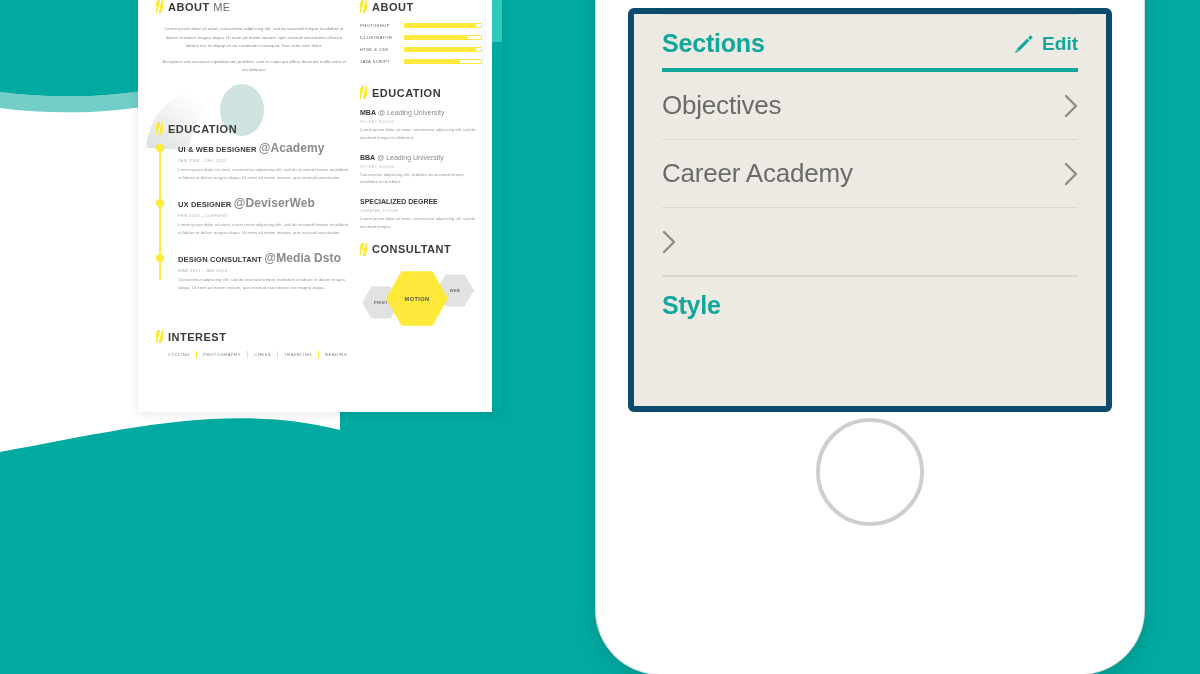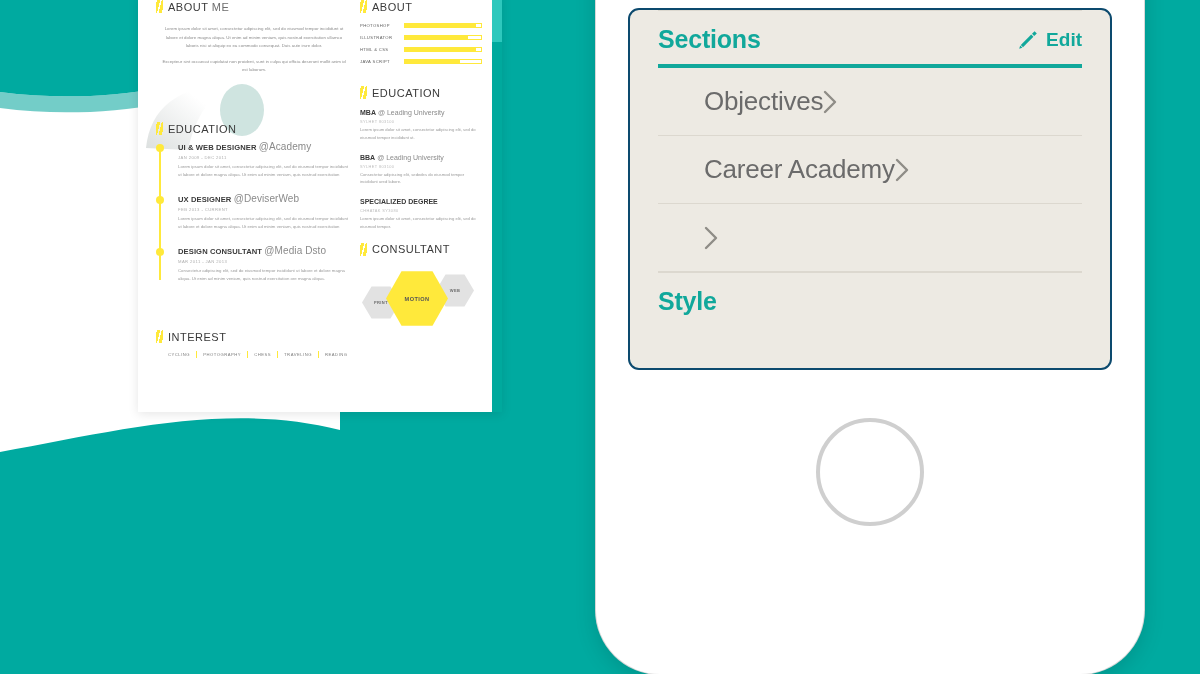--- a/index.html
+++ b/index.html
@@ -37,21 +37,21 @@
   
   .sec-head{ display:flex; align-items:center; gap:5px; margin-bottom:6px; }
   .slash{
     width:7px; height:13px; flex:none;
     background:
       linear-gradient(105deg, transparent 0 10%, #ffe93b 10% 42%, transparent 42% 56%, #ffe93b 56% 88%, transparent 88%);
   }
   .sec-title{
     font-size:11px; letter-spacing:.5px; color:#3a3a3a; white-space:nowrap;
   }
-  .sec-title b{ font-weight:normal; }
+  .sec-title b{ font-weight:bold; }
   .sec-title span{ font-weight:normal; color:#6d6d6d; }
 
   .about-text{
     font-size:4.4px; line-height:1.95; color:#8d8d8d; text-align:center;
     margin:12px 0 0 0; padding:0 6px;
   }
   .about-text p{ margin-bottom:7px; }
 
   
   .curl{ position:absolute; left:6px; top:86px; width:150px; height:72px; pointer-events:none; }
@@ -61,21 +61,21 @@
   .timeline-line{
     position:absolute; left:3px; top:24px; width:2px; height:134px; background:#ffe93b;
   }
   .exp-item{ position:relative; padding-left:22px; margin-bottom:14px; }
   .dot{
     position:absolute; left:0; top:3px; width:8px; height:8px; border-radius:50%;
     background:#ffe93b;
   }
   .exp-role{ font-size:7.6px; color:#3a3a3a; letter-spacing:.1px; }
   .exp-role b{ font-weight:bold; }
-  .exp-role span{ font-weight:normal; color:#8a8a8a; font-size:10px; }
+  .exp-role span{ font-weight:bold; color:#8a8a8a; font-size:12px; }
   .exp-date{ font-size:4.2px; color:#b0b0b0; letter-spacing:.4px; margin:3px 0 3px 0; }
   .exp-desc{ font-size:4.3px; line-height:1.85; color:#9a9a9a; }
 
   
   .interest-wrap{ position:absolute; left:18px; top:336px; width:210px; }
   .interest-list{ display:flex; align-items:center; gap:6px; margin-top:8px; padding-left:12px; }
   .interest-item{ font-size:4.2px; color:#7d7d7d; letter-spacing:.5px; }
   .interest-sep{ width:1px; height:7px; background:#ffe93b; }
 
   
@@ -106,23 +106,23 @@
   .hex-web{ left:76px; top:12px; width:38px; height:34px; background:#e2e2e2; font-size:4px; }
   .hex-motion{ left:26px; top:8px; width:62px; height:58px; background:#ffe93b; font-size:5.6px; color:#555; }
 
   
   .phone{
     position:absolute; left:596px; top:-118px; width:548px; height:792px;
     background:#ffffff; border-radius:64px;
     box-shadow:0 0 0 1px #d8d8d8, 0 6px 22px rgba(0,0,0,.14);
   }
   .phone-screen{
-    position:absolute; left:32px; top:126px; right:32px; height:362px;
+    position:absolute; left:32px; top:126px; right:32px; height:404px;
     background:#edeae3;
-    border:2px solid #0c4a6e; border-radius:11px;
+    border:6px solid #0c4a6e; border-radius:6px;
     overflow:hidden;
   }
   .screen-inner{ position:absolute; inset:0; padding:0 28px; }
 
   .home-btn{
     position:absolute; left:50%; transform:translateX(-50%);
     top:536px; width:108px; height:108px; border-radius:50%;
     border:4px solid #cfcfcf; background:#ffffff;
   }
 
@@ -131,23 +131,22 @@
   .grp-head{
     display:flex; align-items:center; justify-content:space-between;
     padding:14px 0 10px 0;
   }
   .grp-title{ font-size:25px; font-weight:bold; color:#11a89b; letter-spacing:-.2px; }
   .edit-btn{ display:flex; align-items:center; gap:7px; }
   .edit-label{ font-size:19px; font-weight:bold; color:#11a89b; }
   .grp-rule{ height:4px; background:#11a89b; }
 
   .row{
-    display:flex; align-items:center; 
+    display:flex; align-items:center; justify-content:space-between;
     height:67px;
-    margin-left:46px;
   }
   .row-label{ font-size:26px; color:#6b6b6b; letter-spacing:-.2px; }
   .chev{ width:14px; height:24px; flex:none; }
 
   .add-row{ display:flex; align-items:center; height:60px; padding-left:16px; gap:14px; }
   .plus{ width:19px; height:19px; position:relative; flex:none; }
   .plus:before, .plus:after{
     content:""; position:absolute; background:#8a8a8a;
   }
   .plus:before{ left:0; top:7px; width:19px; height:5px; }

